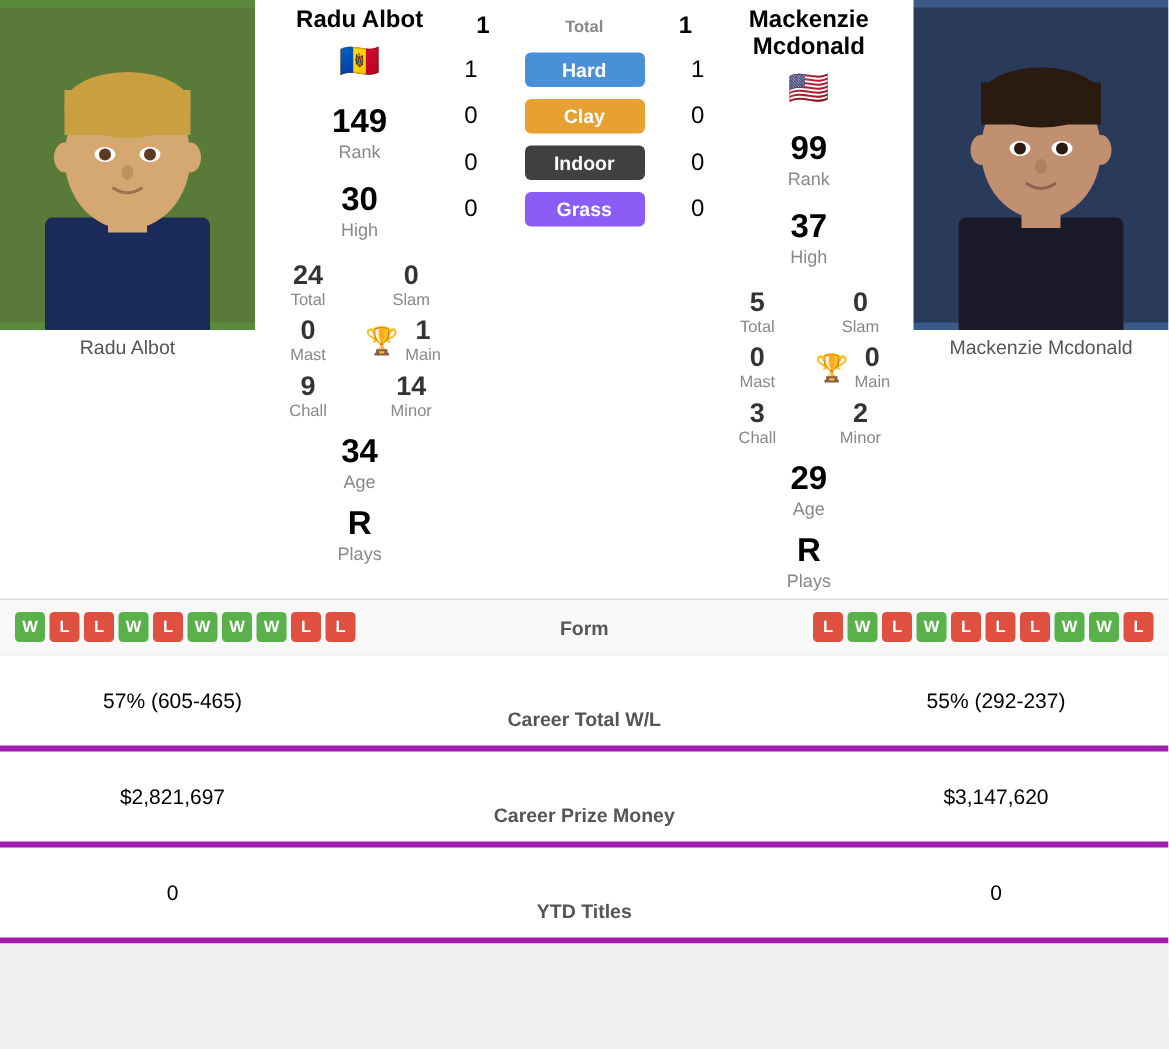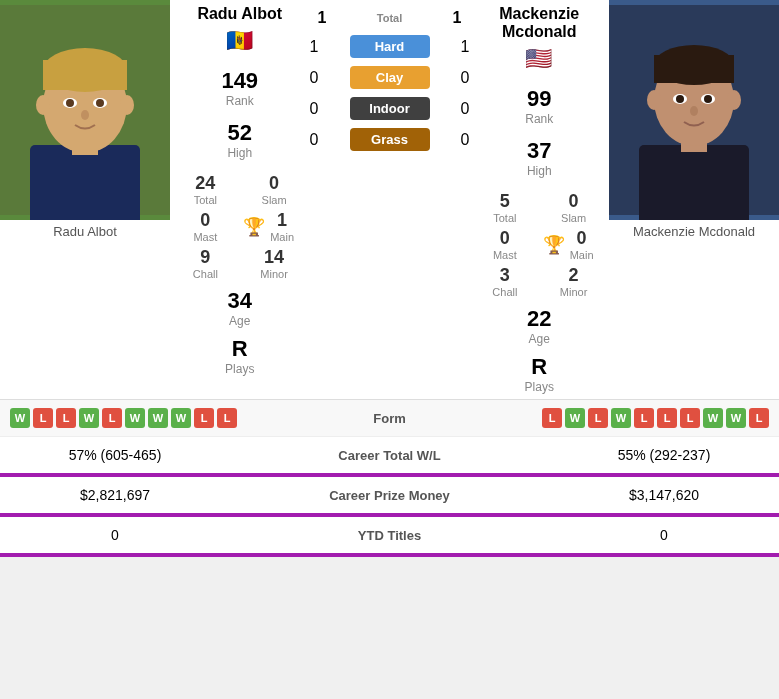--- a/index.html
+++ b/index.html
@@ -143,21 +143,21 @@
       color: #fff;
       font-size: 13px;
       font-weight: bold;
       padding: 4px 16px;
       min-width: 80px;
       text-align: center;
     }
     .hard-btn { background: #4a90d9; }
     .clay-btn { background: #e8a030; }
     .indoor-btn { background: #404040; }
-    .grass-btn { background: #a16207; }
+    .grass-btn { background: #8b5cf6; }
 
     .surface-row {
       display: flex;
       align-items: center;
       justify-content: space-between;
       width: 100%;
       margin: 4px 0;
     }
 
     
@@ -218,20 +218,21 @@
       width: 200px;
       text-align: center;
       font-size: 14px;
     }
     .stats-row .center-label {
       flex: 1;
       text-align: center;
       font-size: 13px;
       font-weight: bold;
       color: #555;
+      margin-top: 25px;
     }
     .stats-row .right-val {
       width: 200px;
       text-align: center;
       font-size: 14px;
     }
 
     .main-layout {
       display: flex;
       align-items: flex-start;
@@ -291,21 +292,21 @@
     <div class="player-stats-left">
       <div class="player-name">Radu Albot</div>
       <div class="flag">🇲🇩</div>
 
       <div style="width:100%; text-align:center; margin:6px 0;">
         <div class="rank-value">149</div>
         <div class="rank-label">Rank</div>
       </div>
 
       <div style="width:100%; text-align:center; margin:6px 0;">
-        <div class="high-value">52</div>
+        <div class="high-value">30</div>
         <div class="high-label">High</div>
       </div>
 
       <div class="stats-grid">
         <div class="stat-item">
           <span class="stat-value">24</span>
           <span class="stat-label">Total</span>
         </div>
         <div class="stat-item">
           <span class="stat-value">0</span>
@@ -414,21 +415,21 @@
           <span class="stat-value">3</span>
           <span class="stat-label">Chall</span>
         </div>
         <div class="stat-item">
           <span class="stat-value">2</span>
           <span class="stat-label">Minor</span>
         </div>
       </div>
 
       <div style="width:100%; text-align:center; margin-top:8px;">
-        <div class="age-value">22</div>
+        <div class="age-value">29</div>
         <div class="age-label">Age</div>
       </div>
 
       <div style="width:100%; text-align:center; margin-top:8px;">
         <div class="plays-value">R</div>
         <div class="plays-label">Plays</div>
       </div>
     </div>
 
     <div class="right-player-area">

